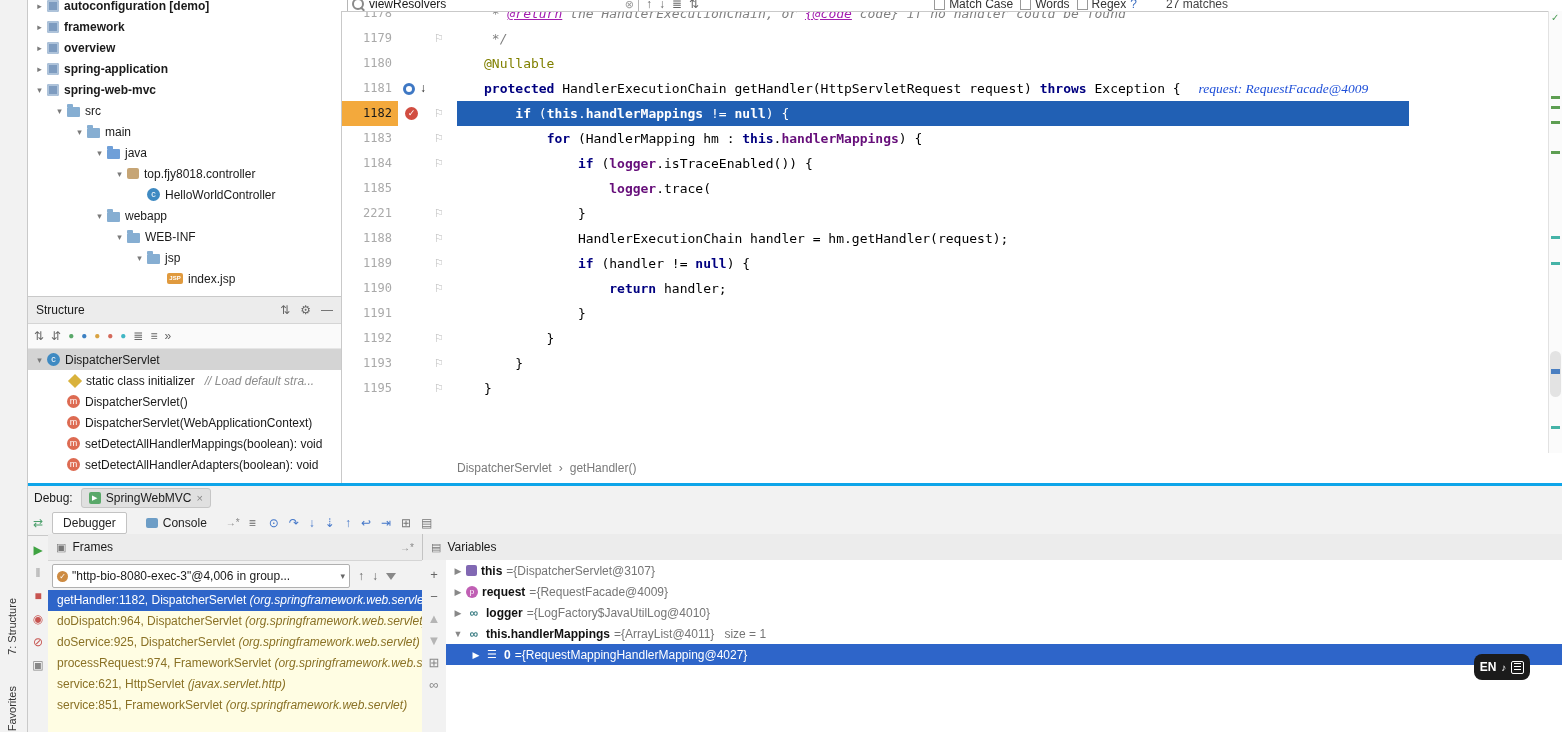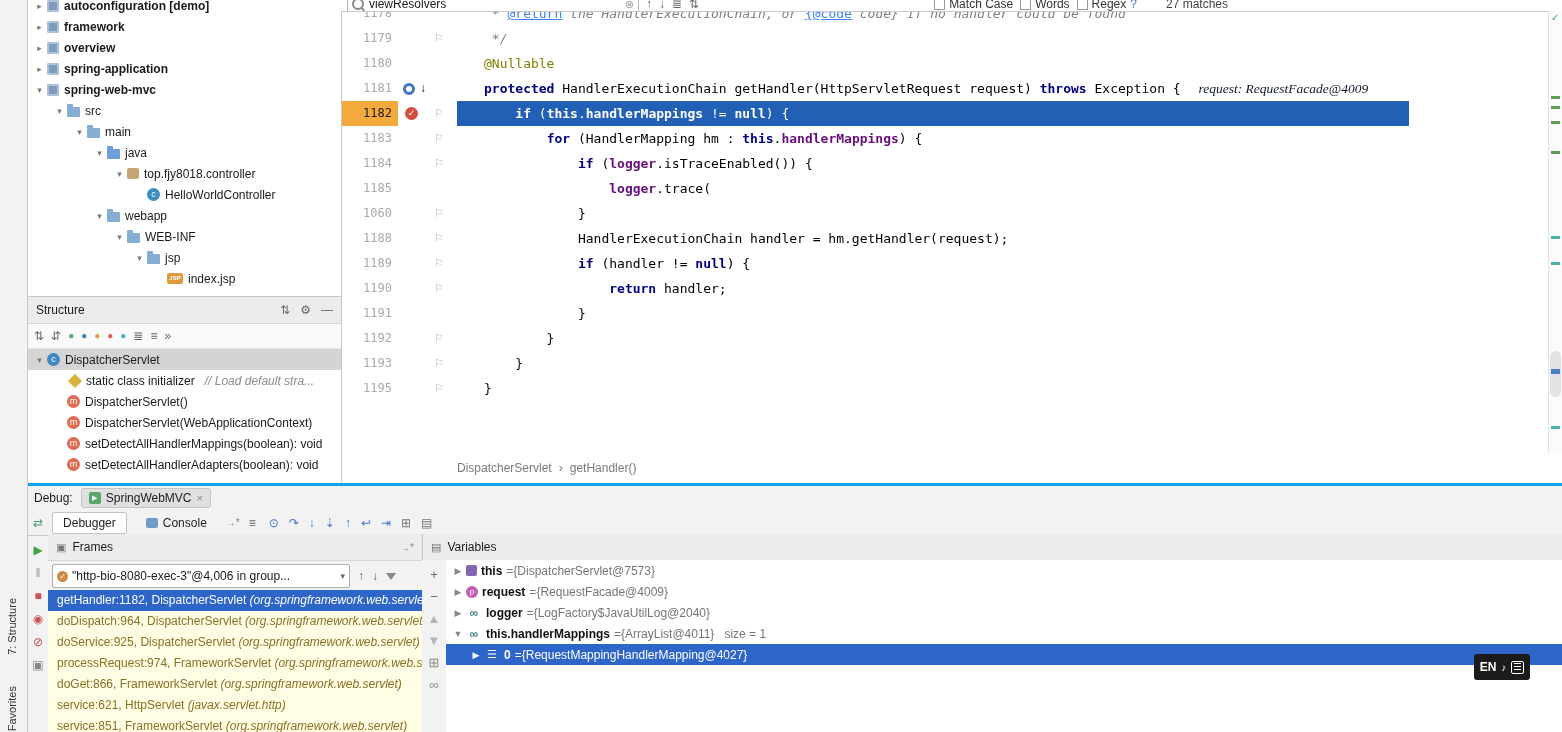--- a/index.html
+++ b/index.html
@@ -59,25 +59,25 @@
   .gut-nav{position:absolute;left:61px;top:7px;width:6px;height:6px;border-radius:50%;border:3px solid #3e78c4;z-index:1}
   .gut-nav-arrow{position:absolute;left:78px;top:0;line-height:25px;font-size:12px;color:#222;z-index:1}
   .gut-flag{position:absolute;left:92px;top:0;line-height:25px;color:#b9b9b9;font-size:11px;z-index:1}
   .code{position:relative;z-index:1;margin:0 0 0 115px;padding-left:27px;white-space:pre;
         font-family:"DejaVu Sans Mono",monospace;font-size:13px;line-height:25px}
   .tk-p{color:#000}
   .tk-k{color:#000080;font-weight:bold}
   .tk-f{color:#660e7a;font-weight:bold}
   .tk-s{color:#008000;font-weight:bold}
   .tk-c{color:#808080;font-style:italic}
-  .tk-cu{color:#3b82f6;text-decoration:underline}
+  .tk-cu{color:#a21caf;font-style:italic;text-decoration:underline}
   .tk-a{color:#808000}
   .tk-ph{display:inline-block;background:#d9d9d9;color:#555;border-radius:8px;padding:0 5px;margin-right:2px;
          font-family:"Liberation Sans",sans-serif;font-size:11px;line-height:16px;vertical-align:1px;font-weight:normal}
-  .tk-hint{color:#0f172a;font-style:italic;font-family:"Liberation Serif",serif;font-size:13.5px;margin-left:10px}
+  .tk-hint{color:#1d4ed8;font-style:italic;font-family:"Liberation Serif",serif;font-size:13.5px;margin-left:10px}
   .exec .code span{color:#fff !important}
 
   
   #searchbar{position:absolute;left:341px;top:0;width:1221px;height:11px;background:#fff;border-bottom:1px solid #c9c9c9;overflow:hidden;z-index:5}
   #search-inner{position:absolute;top:-8px;left:0;right:0;height:24px;display:flex;align-items:center;gap:7px;padding-left:6px;white-space:nowrap}
   .search-field{width:282px;height:18px;border:1px solid #b6b6b6;display:flex;align-items:center;padding:0 4px;gap:5px;background:#fff}
   .mag{width:8px;height:8px;border:2px solid #8a8a8a;border-radius:50%;position:relative;flex:none}
   .mag::after{content:"";position:absolute;width:5px;height:2px;background:#8a8a8a;transform:rotate(45deg);left:6px;top:8px}
   .sf-clear{margin-left:auto;color:#9a9a9a;font-size:11px}
   .sb-ic{color:#666;font-size:12px}
@@ -134,21 +134,21 @@
   #vars-list{position:absolute;left:24px;top:26px;right:0;bottom:0;background:#fff;overflow:hidden}
   .var-row{height:21px;display:flex;align-items:center;padding-left:4px;white-space:nowrap}
   .v-tw{width:16px;text-align:center;color:#888;font-size:9px;flex:none}
   .v-name{font-weight:bold;color:#111;margin:0 4px 0 2px}
   .v-eq,.v-val,.v-extra{color:#757575}
   .v-extra{margin-left:10px}
   .var-row.sel{background:#2e65c9}
   .var-row.sel .v-name,.var-row.sel .v-eq,.var-row.sel .v-val,.var-row.sel .v-tw,.var-row.sel .ic-item{color:#fff}
 
   
-  #ime{position:absolute;left:1474px;top:654px;width:56px;height:26px;background:#1b1b1b;border-radius:3px;z-index:9;
+  #ime{position:absolute;left:1474px;top:654px;width:56px;height:26px;background:#1b1b1b;border-radius:8px;z-index:9;
        display:flex;align-items:center;justify-content:center;gap:5px;color:#fff}
   #ime .en{font-weight:bold;font-size:12px}
   .ime-note{font-size:10px}
   .ime-cjk{width:11px;height:11px;border:1px solid #fff;border-radius:2px;position:relative}
   .ime-cjk::after{content:"";position:absolute;left:2px;right:2px;top:4px;height:1px;background:#fff;box-shadow:0 3px 0 #fff,0 -3px 0 #fff}
 </style>
 </head>
 <body>
 
 <div id="root">
@@ -322,21 +322,21 @@
         <div class="ed-row">
           <span class="ln">1184</span>
           <span class="gut-flag">⚐</span>
           <pre class="code"><span class="tk-p">            </span><span class="tk-k">if</span><span class="tk-p"> (</span><span class="tk-f">logger</span><span class="tk-p">.isTraceEnabled()) {</span></pre>
         </div>
         <div class="ed-row">
           <span class="ln">1185</span>
           <pre class="code"><span class="tk-p">                </span><span class="tk-f">logger</span><span class="tk-p">.trace(</span></pre>
         </div>
         <div class="ed-row">
-          <span class="ln">1060</span>
+          <span class="ln">2221</span>
           <span class="gut-flag">⚐</span>
           <pre class="code"><span class="tk-p">            }</span></pre>
         </div>
         <div class="ed-row">
           <span class="ln">1188</span>
           <span class="gut-flag">⚐</span>
           <pre class="code"><span class="tk-p">            HandlerExecutionChain handler = hm.getHandler(request);</span></pre>
         </div>
         <div class="ed-row">
           <span class="ln">1189</span>
@@ -473,21 +473,20 @@
         </div>
         <span class="tb-ic">↑</span>
         <span class="tb-ic">↓</span>
         <span class="funnel"></span>
       </div>
       <div id="frames-list">
           <div class="frame-row sel"><span class="m">getHandler:1182, DispatcherServlet </span><span class="pkg">(org.springframework.web.servlet)</span></div>
           <div class="frame-row"><span class="m">doDispatch:964, DispatcherServlet </span><span class="pkg">(org.springframework.web.servlet)</span></div>
           <div class="frame-row"><span class="m">doService:925, DispatcherServlet </span><span class="pkg">(org.springframework.web.servlet)</span></div>
           <div class="frame-row"><span class="m">processRequest:974, FrameworkServlet </span><span class="pkg">(org.springframework.web.servlet)</span></div>
-          <div class="frame-row"><span class="m">doGet:866, FrameworkServlet </span><span class="pkg">(org.springframework.web.servlet)</span></div>
           <div class="frame-row"><span class="m">service:621, HttpServlet </span><span class="pkg">(javax.servlet.http)</span></div>
           <div class="frame-row"><span class="m">service:851, FrameworkServlet </span><span class="pkg">(org.springframework.web.servlet)</span></div>
         </div>
     </div>
 
     <div id="vars">
       <div class="panel-head">
         <span class="ph-ic">▤</span>
         <span>Variables</span>
       </div>
@@ -498,35 +497,35 @@
           <span class="tb-ic" style="color: rgb(181, 181, 181);">▼</span>
           <span class="tb-ic" style="color: rgb(136, 136, 136);">⊞</span>
           <span class="tb-ic" style="color: rgb(136, 136, 136);">∞</span>
         </div>
       <div id="vars-list">
           <div class="var-row" style="padding-left: 4px;">
             <span class="v-tw">▶</span>
             <span class="ic ic-this"></span>
             <span class="v-name">this</span>
             <span class="v-eq">= </span>
-            <span class="v-val">{DispatcherServlet@7573}</span>
+            <span class="v-val">{DispatcherServlet@3107}</span>
           </div>
           <div class="var-row" style="padding-left: 4px;">
             <span class="v-tw">▶</span>
             <span class="ic ic-param">p</span>
             <span class="v-name">request</span>
             <span class="v-eq">= </span>
             <span class="v-val">{RequestFacade@4009}</span>
           </div>
           <div class="var-row" style="padding-left: 4px;">
             <span class="v-tw">▶</span>
             <span class="ic ic-watch">∞</span>
             <span class="v-name">logger</span>
             <span class="v-eq">= </span>
-            <span class="v-val">{LogFactory$JavaUtilLog@2040}</span>
+            <span class="v-val">{LogFactory$JavaUtilLog@4010}</span>
           </div>
           <div class="var-row" style="padding-left: 4px;">
             <span class="v-tw">▼</span>
             <span class="ic ic-watch">∞</span>
             <span class="v-name">this.handlerMappings</span>
             <span class="v-eq">= </span>
             <span class="v-val">{ArrayList@4011}</span>
             <span class="v-extra">size = 1</span>
           </div>
           <div class="var-row sel" style="padding-left: 22px;">

